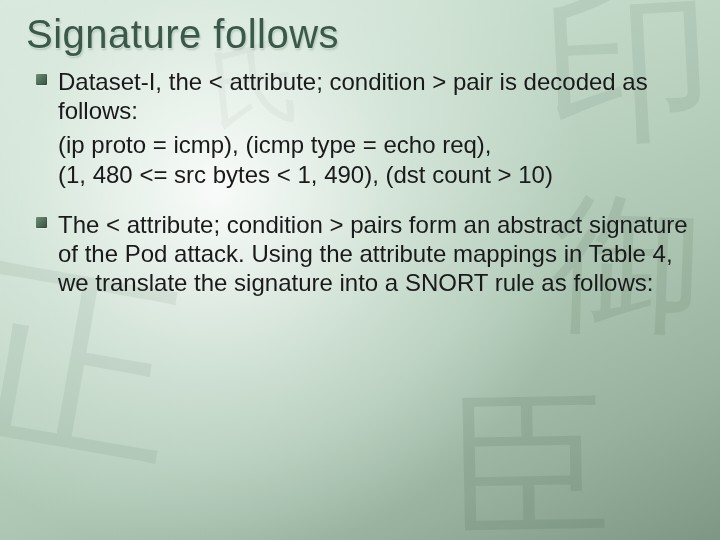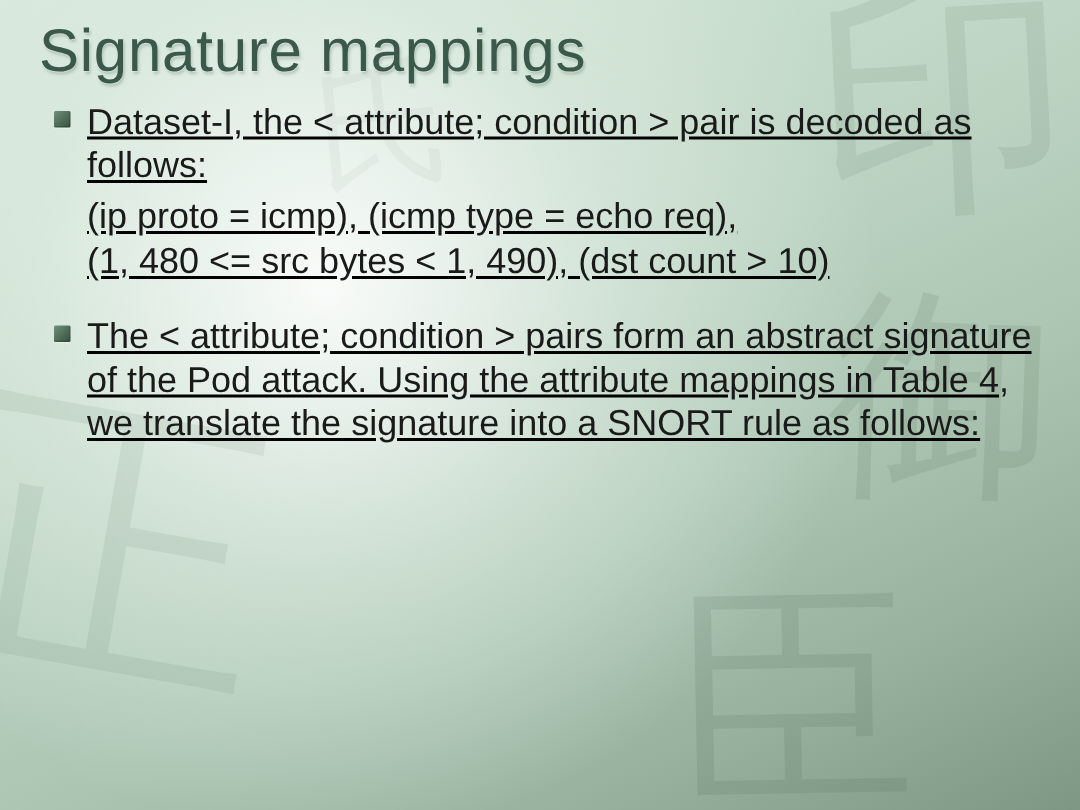--- a/index.html
+++ b/index.html
@@ -40,21 +40,21 @@
   padding: 12px 26px 0 26px;
 }
 .title {
   font-size: 40px;
   color: #3b594a;
   letter-spacing: 0.5px;
   margin: 0 0 10px 0;
   font-weight: 400;
   text-shadow: 0 1px 0 rgba(255,255,255,0.35), 1px 2px 2px rgba(60,90,70,0.25);
 }
-.bullets { padding-left: 8px; text-decoration: underline; }
+.bullets { padding-left: 8px; }
 .bullet-item {
   position: relative;
   padding-left: 24px;
   margin-bottom: 4px;
 }
 .bullet-item::before {
   content: "";
   position: absolute;
   left: 2px;
   top: 7px;
@@ -90,21 +90,21 @@
 
 <div class="slide">
 
   <div class="bg-glyph g1">印</div>
   <div class="bg-glyph g2">御</div>
   <div class="bg-glyph g3">臣</div>
   <div class="bg-glyph g4">正</div>
   <div class="bg-glyph g5">氏</div>
 
   <div class="content">
-    <h1 class="title">Signature mappings</h1>
+    <h1 class="title">Signature follows</h1>
 
     <div class="bullets">
 
       <div class="bullet-item">
         <div class="b-text">Dataset-I, the &lt; attribute; condition &gt; pair is decoded as follows:</div>
       </div>
       <div class="sub">(ip proto = icmp), (icmp type = echo req),
 (1, 480 &lt;= src bytes &lt; 1, 490), (dst count &gt; 10)</div>
 
       <div class="gap"></div>

